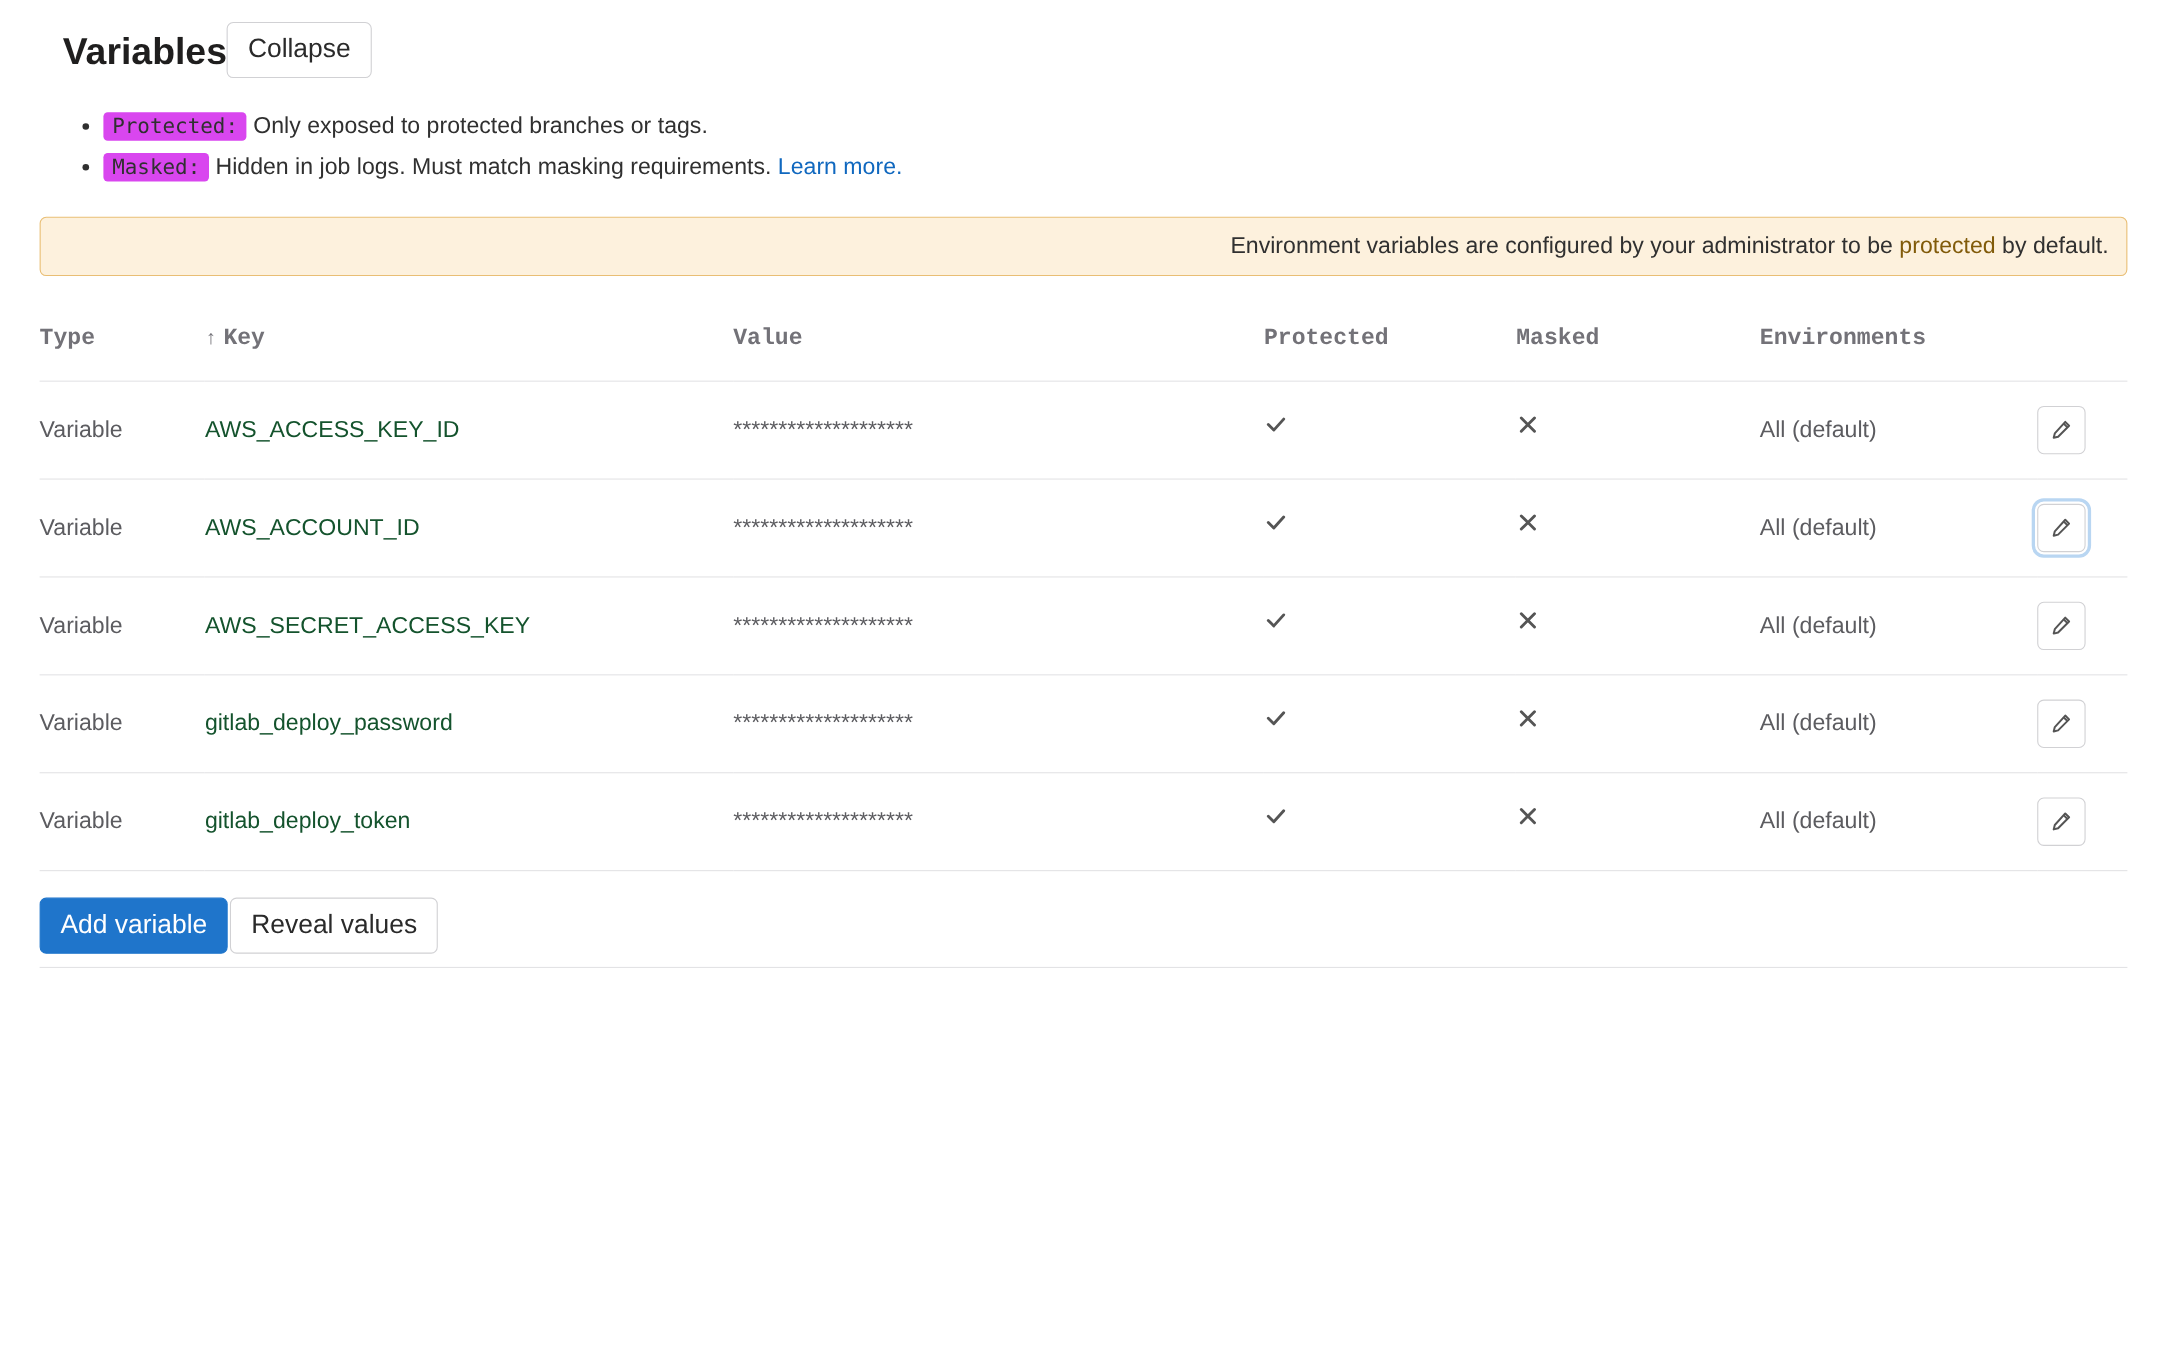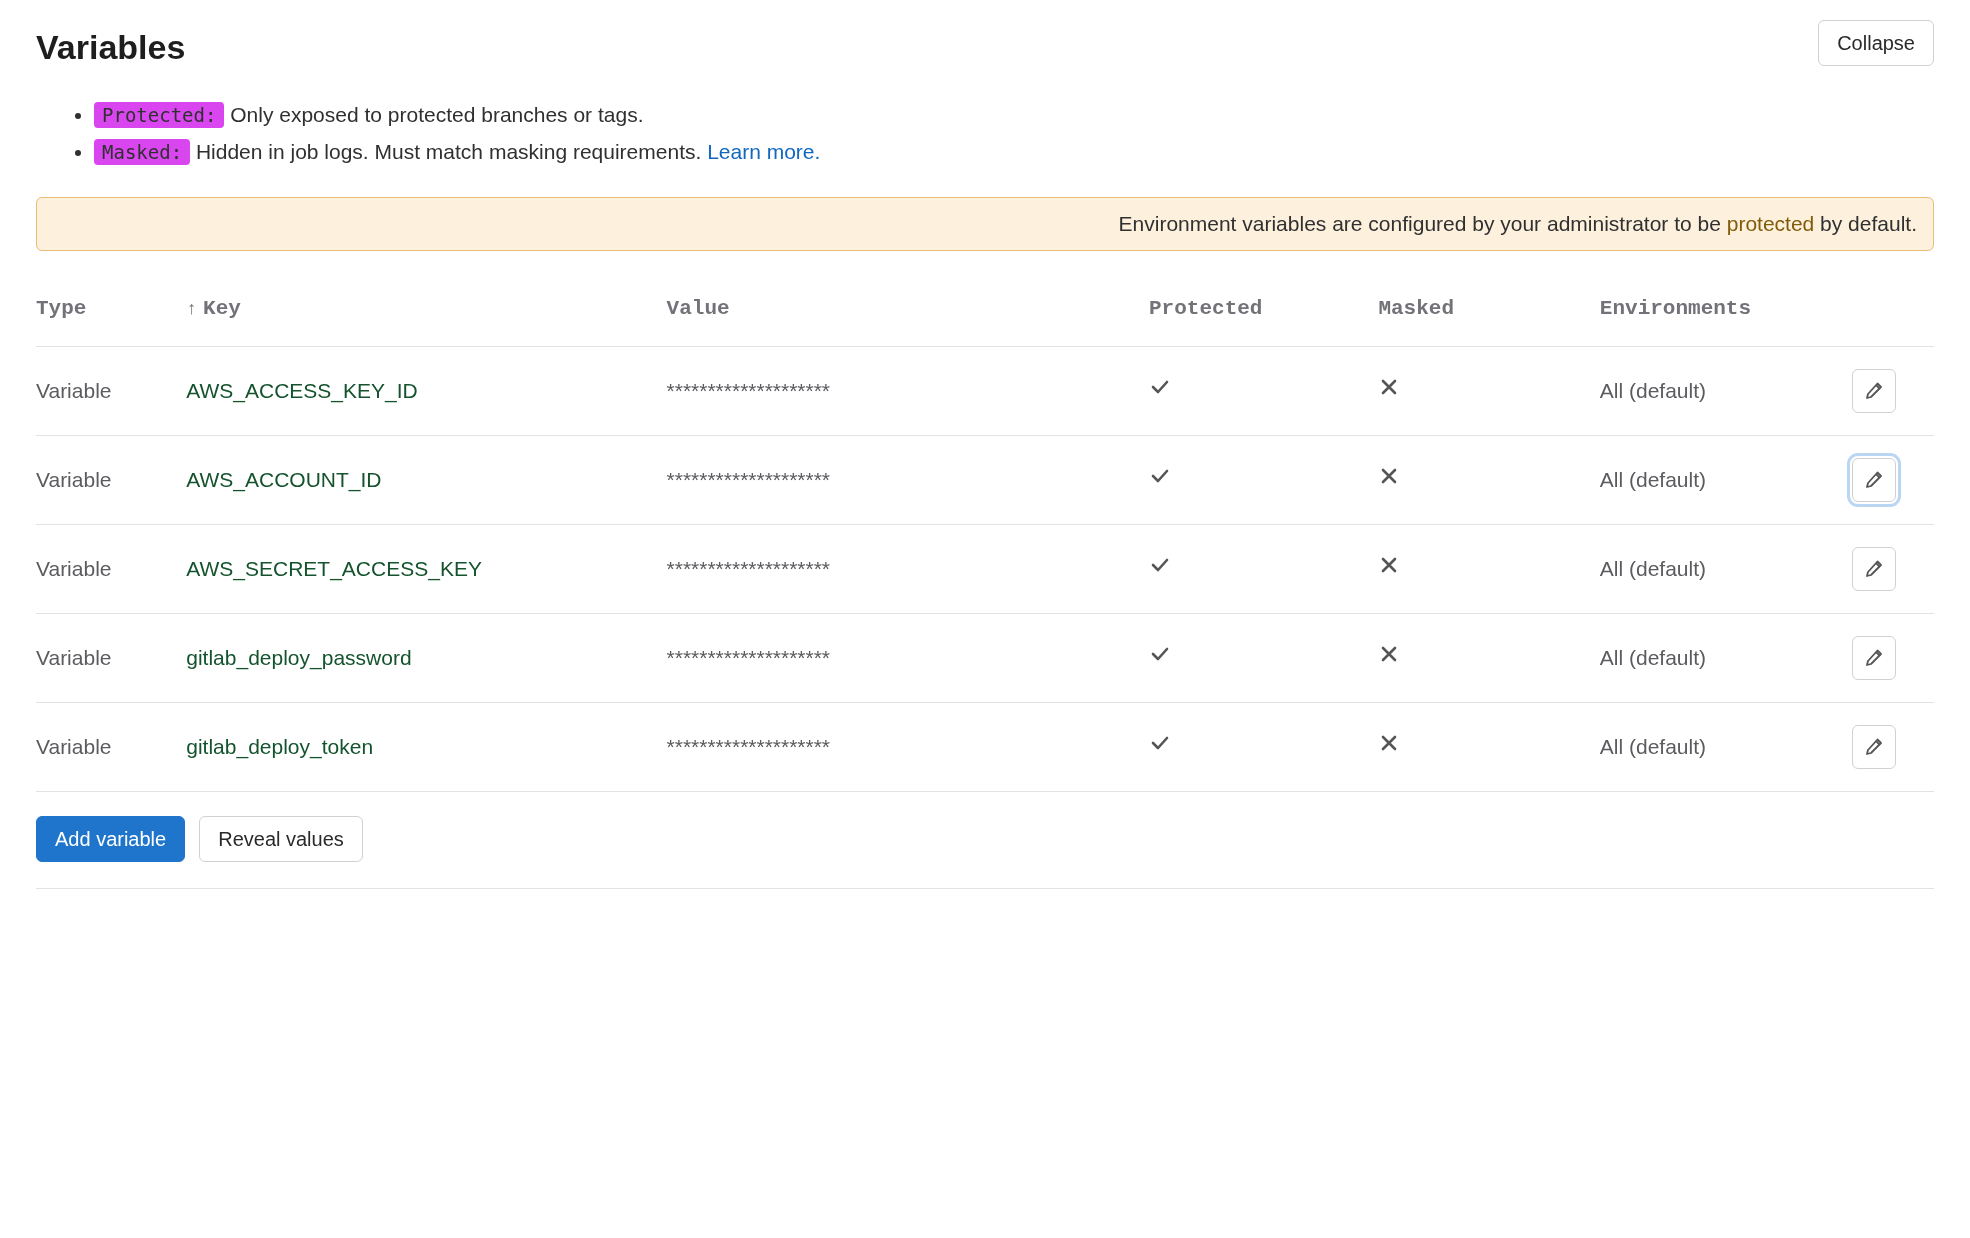--- a/index.html
+++ b/index.html
@@ -8,36 +8,37 @@
     padding: 20px 36px;
     font-family: -apple-system, BlinkMacSystemFont, "Segoe UI", Helvetica, Arial, sans-serif;
     font-size: 20px;
     color: #303030;
     background: #ffffff;
     line-height: 1.5;
   }
 
   .section-head {
     display: flex;
-    justify-content: space-between;
+    justify-content: flex-start;
     align-items: flex-start;
     margin-bottom: 8px;
+    margin-left: 21px;
   }
   .section-title {
     font-size: 34px;
     font-weight: 600;
     margin: 2px 0 16px 0;
     color: #1f1e1e;
   }
   .btn {
     display: inline-flex;
     align-items: center;
     justify-content: center;
     cursor: pointer;
-    font-size: 20px;
+    font-size: 24px;
     padding: 10px 18px;
     border-radius: 6px;
     border: 1px solid #d1d1d4;
     background: #ffffff;
     color: #2a2a2a;
     line-height: 1.2;
   }
   .btn-primary {
     background: #1f75cb;
     border-color: #1f75cb;
@@ -106,23 +107,23 @@
   .icon-btn.focused {
     outline: 3px solid #b9d6f2;
     outline-offset: 2px;
   }
   .icon-btn svg { width: 22px; height: 22px; stroke: #555; }
 
   .status-icon svg { width: 22px; height: 22px; stroke: #555; }
 
   .actions {
     display: flex;
-    gap: 14px;
+    gap: 2px;
     margin-top: 24px;
-    padding-bottom: 26px;
+    padding-bottom: 12px;
     border-bottom: 1px solid #e3e3e5;
   }
 </style>
 </head>
 <body>
 
 <div class="section-head">
   <h2 class="section-title">Variables</h2>
   <button class="btn">Collapse</button>
 </div>

